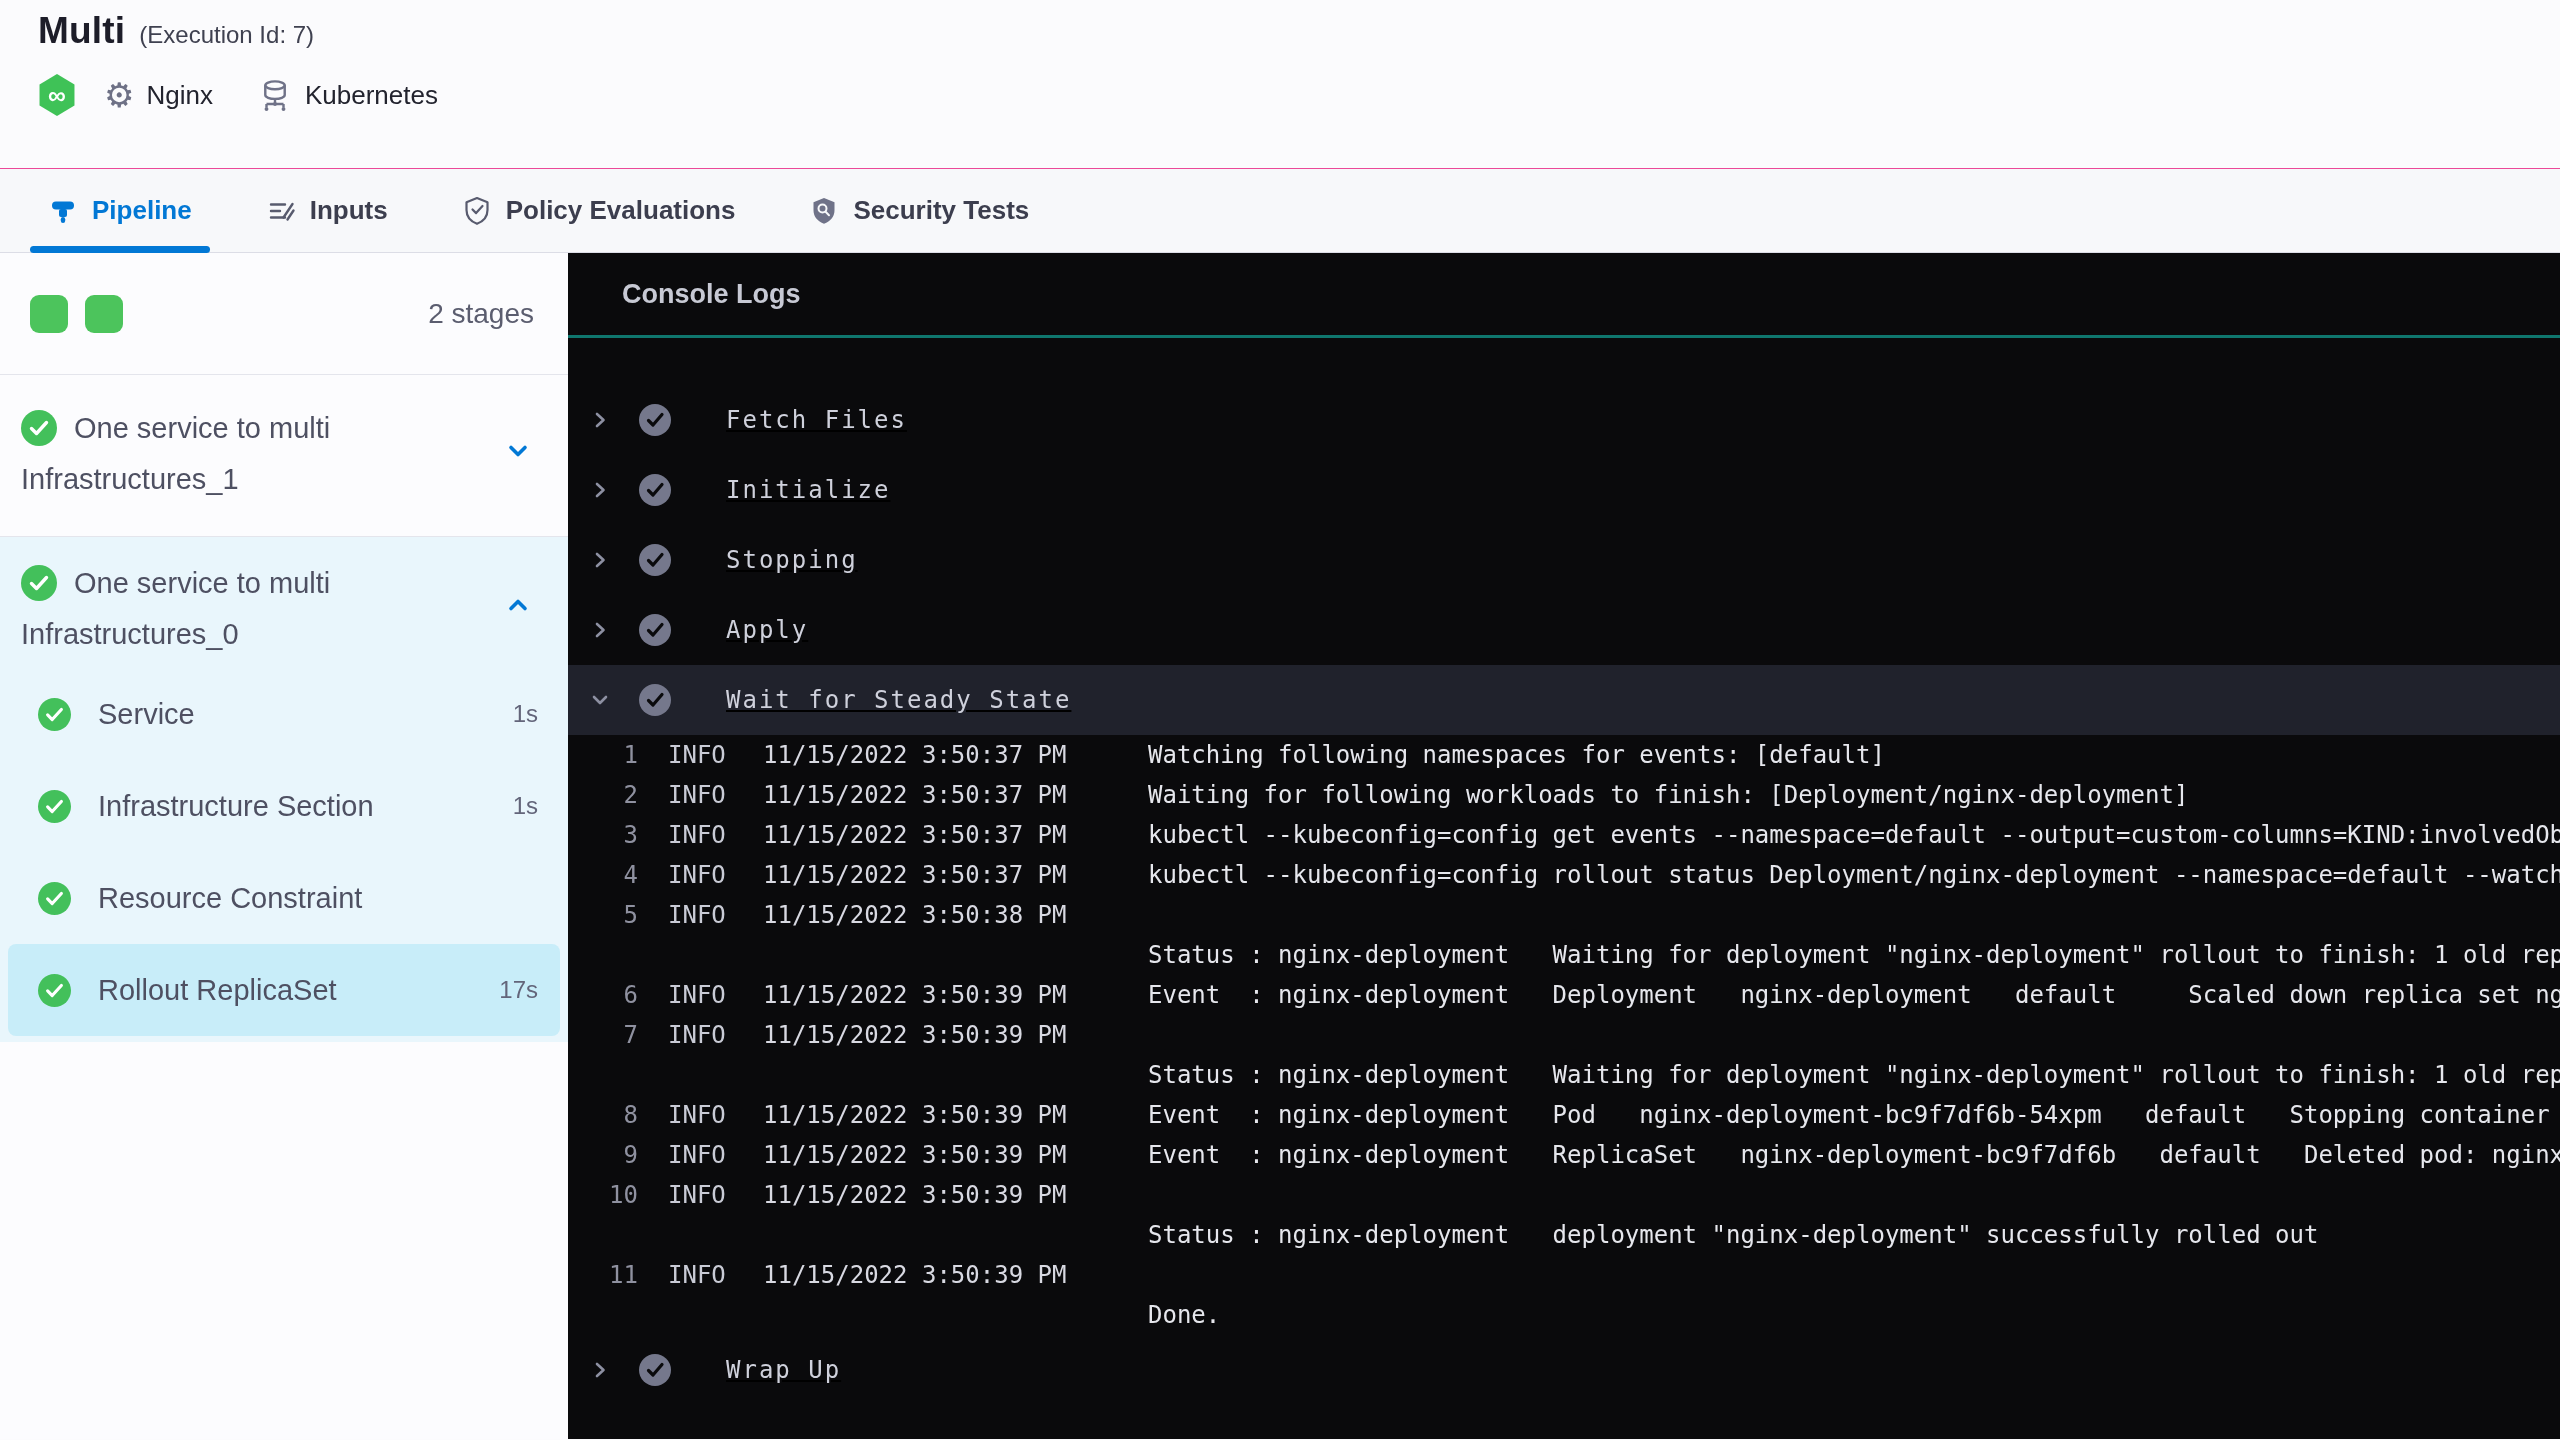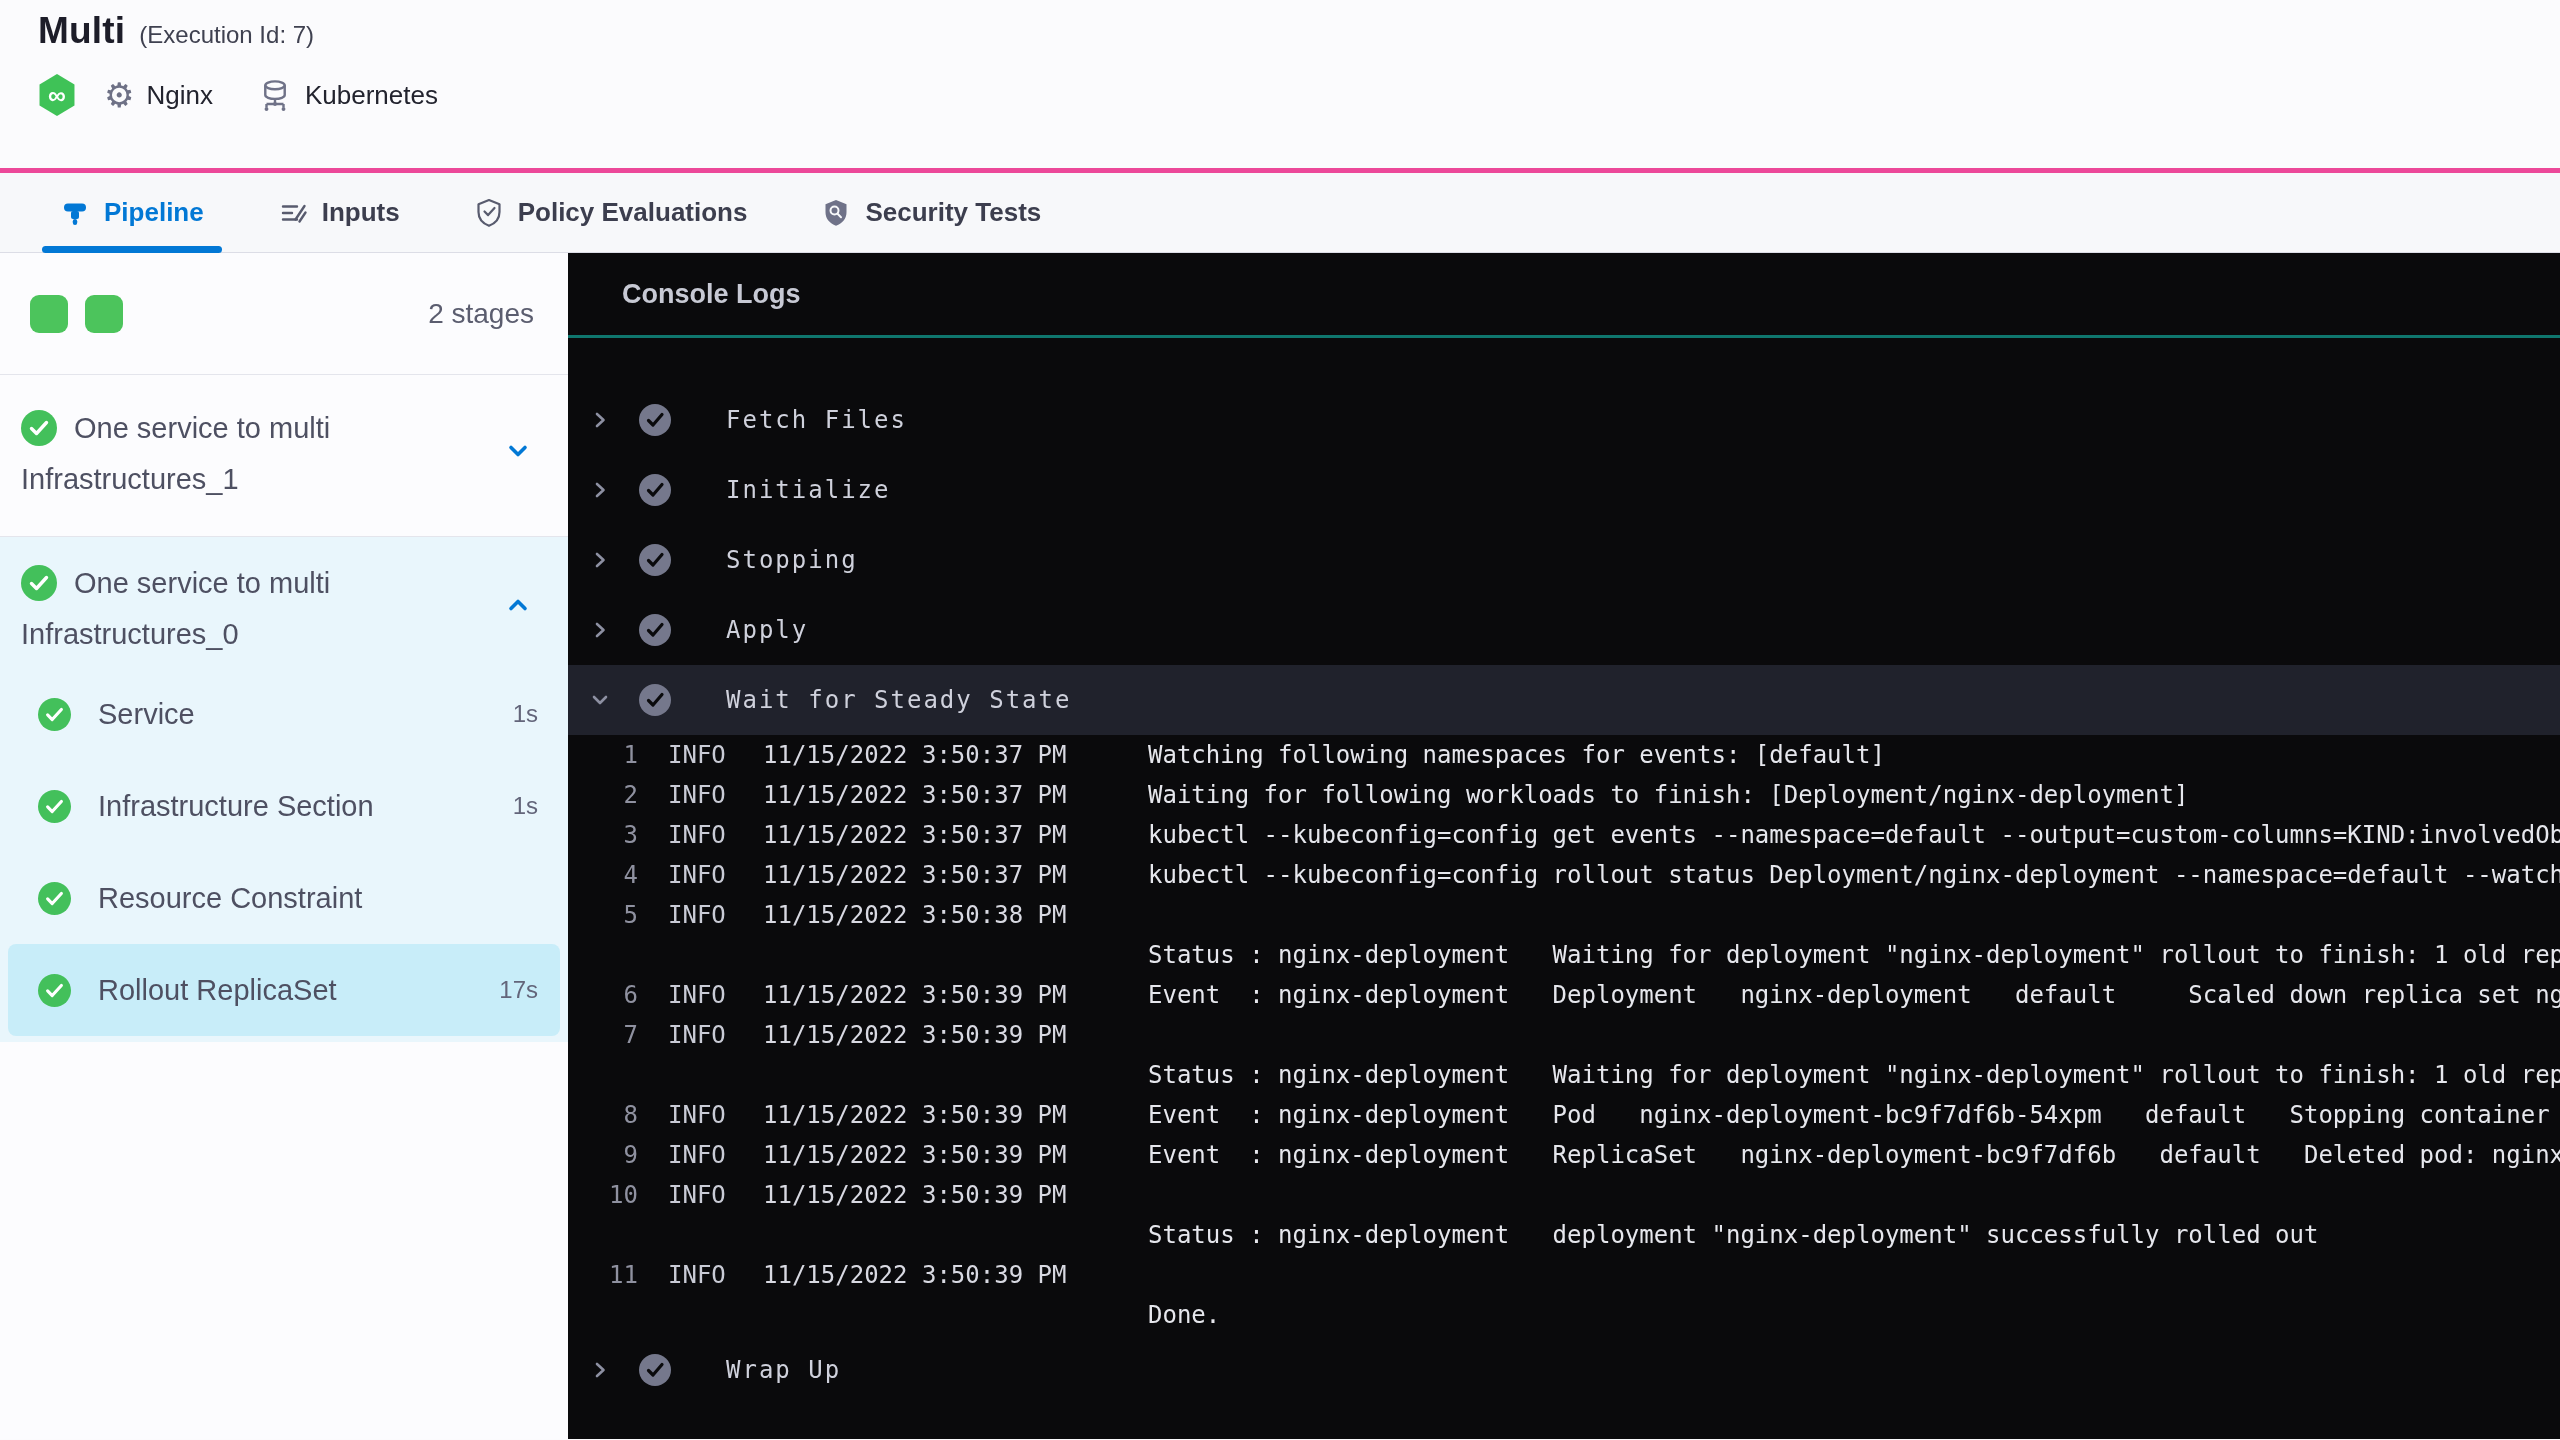--- a/index.html
+++ b/index.html
@@ -21,22 +21,22 @@
     display:flex; align-items:center; justify-content:center;
     color:#fff; font-size:25px; font-weight:700; margin-right:28px;
   }
   .gear { font-size:34px; color:#6e7186; margin-right:12px; line-height:1; }
   .svc-label { font-size:26px; font-weight:400; color:#22232e; }
   .k8s-icon { margin:0 14px 0 46px; display:block; }
 
   
   .tabbar {
     height:85px; background:#f7f8fa;
-    border-top:5px solid #ec4899; border-bottom:1px solid #dcdde6;
-    display:flex; align-items:flex-end; padding-left:42px;
+    border-top:1px solid #ec4899; border-bottom:1px solid #dcdde6;
+    display:flex; align-items:flex-end; padding-left:30px;
   }
   .tab {
     position:relative; height:100%;
     display:flex; align-items:center; gap:14px;
     padding:0 18px; margin-right:38px;
     font-size:26px; font-weight:600; color:#3c3e4e; cursor:pointer;
   }
   .tab.active { color:#0278d5; }
   .tab.active::after {
     content:""; position:absolute; left:0; right:0; bottom:-1px;
@@ -75,21 +75,21 @@
   .dur { margin-left:auto; font-size:24px; color:#63657a; }
 
   
   .console { flex:1; min-width:0; background:#0a0a0c; overflow:hidden; display:flex; flex-direction:column; }
   .console-head {
     height:85px; flex:none; border-bottom:3px solid #0f766e;
     display:flex; align-items:center; padding-left:54px;
     font-size:27px; font-weight:700; color:#c7c9d4;
   }
   .console-body { padding-top:47px; font-family:"DejaVu Sans Mono", monospace; }
-  .crow { height:70px; display:flex; align-items:center; padding-left:20px; cursor:pointer; }
+  .crow { height:70px; display:flex; align-items:center; padding-left:20px; cursor:pointer;text-decoration:underline; }
   .crow.active { background:#20222c; }
   .cchev { width:24px; flex:none; margin-right:26px; display:flex; justify-content:center; }
   .cbadge { flex:none; margin-right:54px; display:flex; }
   .clabel { font-size:24px; letter-spacing:2px; color:#cfd1dc; white-space:pre; }
   .lrow { height:40px; display:flex; align-items:center; padding-left:22px; font-size:24px; white-space:pre; }
   .lnum   { width:48px;  flex:none; text-align:right; color:#8f91a0; }
   .llevel { width:70px;  flex:none; margin-left:30px; color:#c9cbd6; }
   .ltime  { width:310px; flex:none; margin-left:25px; color:#d8d9e2; }
   .lmsg   { margin-left:75px; color:#e6e7ed; overflow:hidden; }
 </style>

